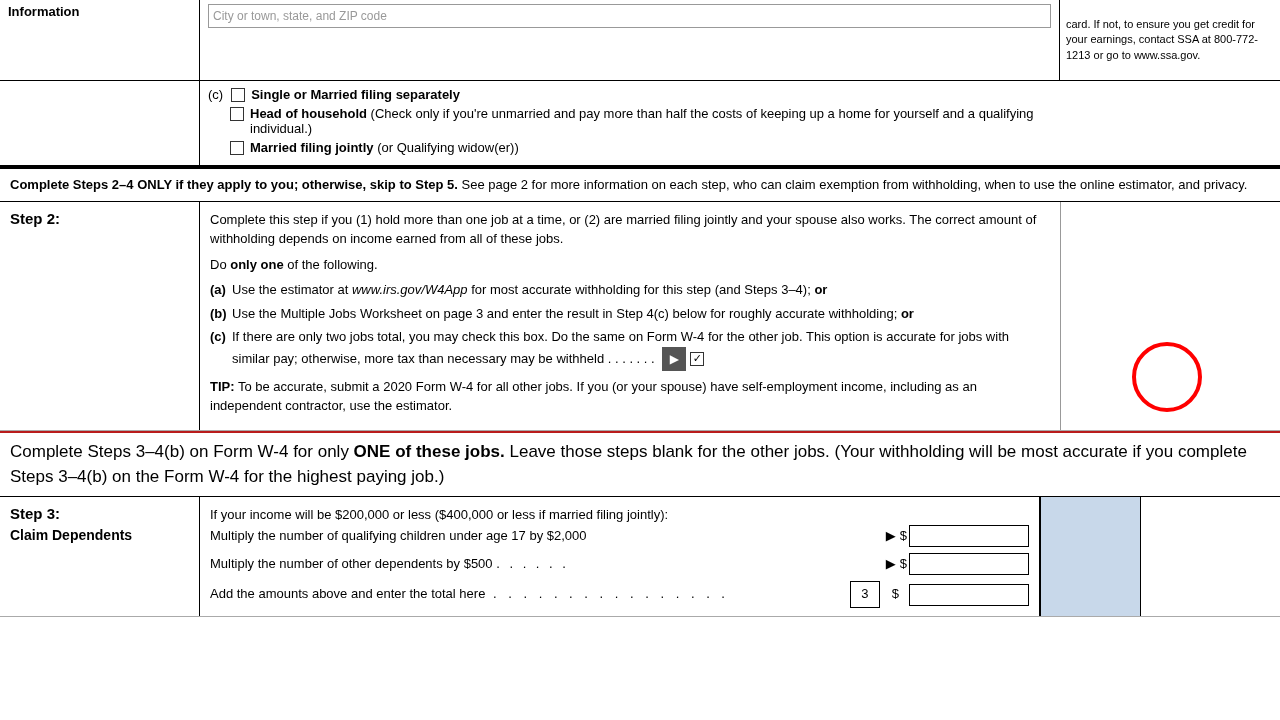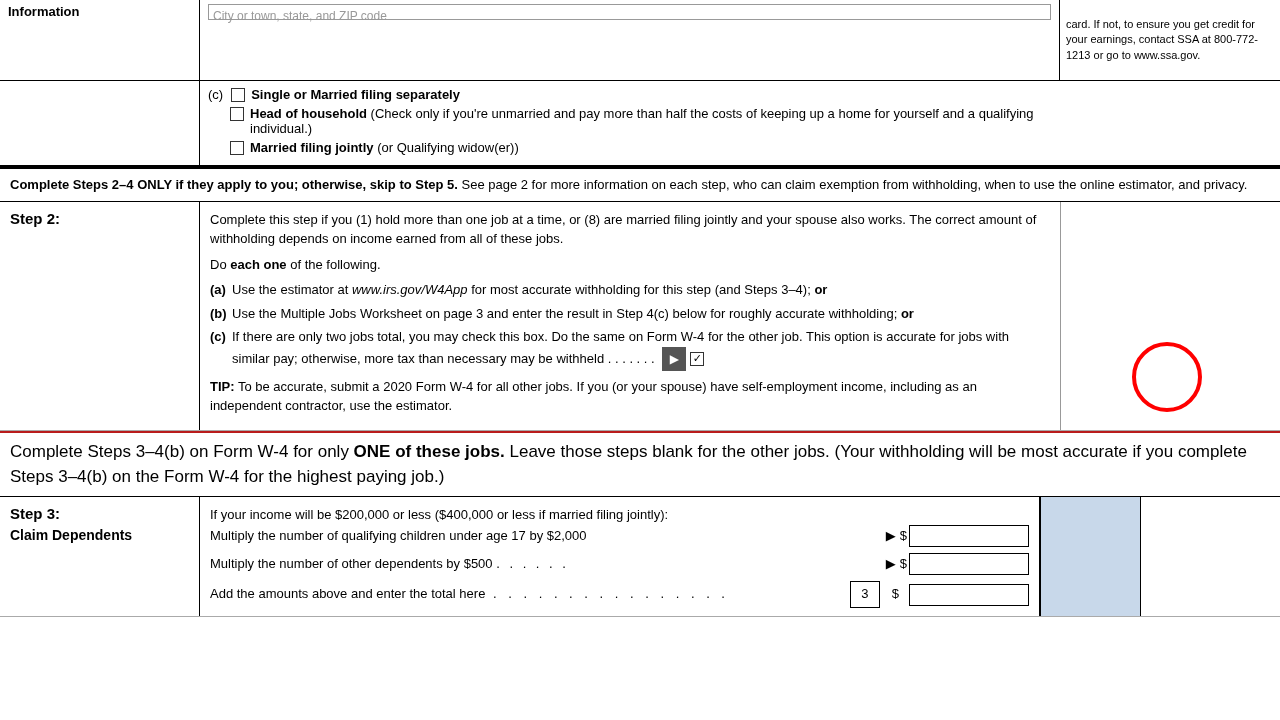--- a/index.html
+++ b/index.html
@@ -32,21 +32,21 @@
       font-weight: bold;
     }
     .city-input-area {
       flex: 1;
       border-right: 1px solid #000;
       padding: 4px 8px;
     }
     .city-input-box {
       border: 1px solid #999;
       width: 100%;
-      height: 16px;
+      height: 24px;
       font-size: 12px;
       color: #666;
       padding: 4px;
     }
     .right-note {
       width: 220px;
       min-width: 220px;
       padding: 17px 6px;
       font-size: 11px;
       line-height: 1.4;
@@ -301,23 +301,23 @@
 
   <div class="complete-banner">
     <span class="bold">Complete Steps 2–4 ONLY if they apply to you; otherwise, skip to Step 5.</span><span> See page 2 for more information on each step, who can claim exemption from withholding, when to use the online estimator, and privacy.</span>
   </div>
 
   <div class="step-section">
     <div class="step-label">
       <div class="step-number">Step 2:</div>
     </div>
     <div class="step-content">
-      <p>Complete this step if you (1) hold more than one job at a time, or (8) are married filing jointly and your spouse also works. The correct amount of withholding depends on income earned from all of these jobs.</p>
+      <p>Complete this step if you (1) hold more than one job at a time, or (2) are married filing jointly and your spouse also works. The correct amount of withholding depends on income earned from all of these jobs.</p>
       <p>
-        <span>Do </span><span class="bold">each one</span><span> of the following.</span>
+        <span>Do </span><span class="bold">only one</span><span> of the following.</span>
       </p>
       <div class="step-item">
         <span class="item-letter bold">(a)</span>
         <span>
           <span>Use the estimator at </span><span style="font-style:italic;">www.irs.gov/W4App</span><span> for most accurate withholding for this step (and Steps 3–4); </span><span class="bold">or</span>
         </span>
       </div>
       <div class="step-item">
         <span class="item-letter bold">(b)</span>
         <span><span>Use the Multiple Jobs Worksheet on page 3 and enter the result in Step 4(c) below for roughly accurate withholding; </span><span class="bold">or</span></span>

